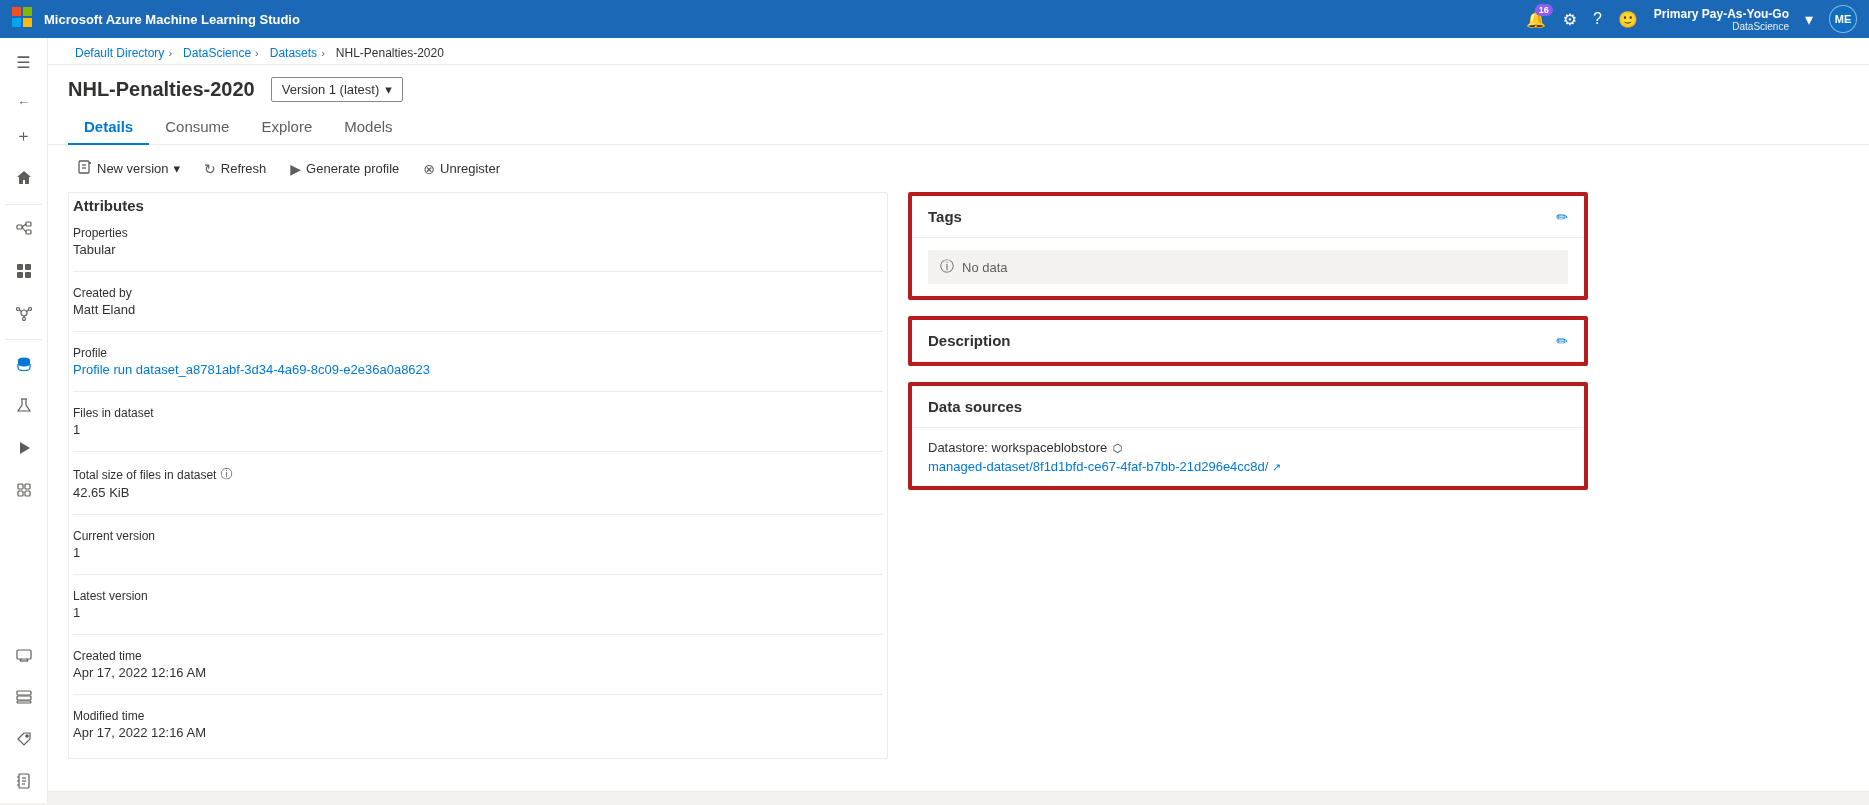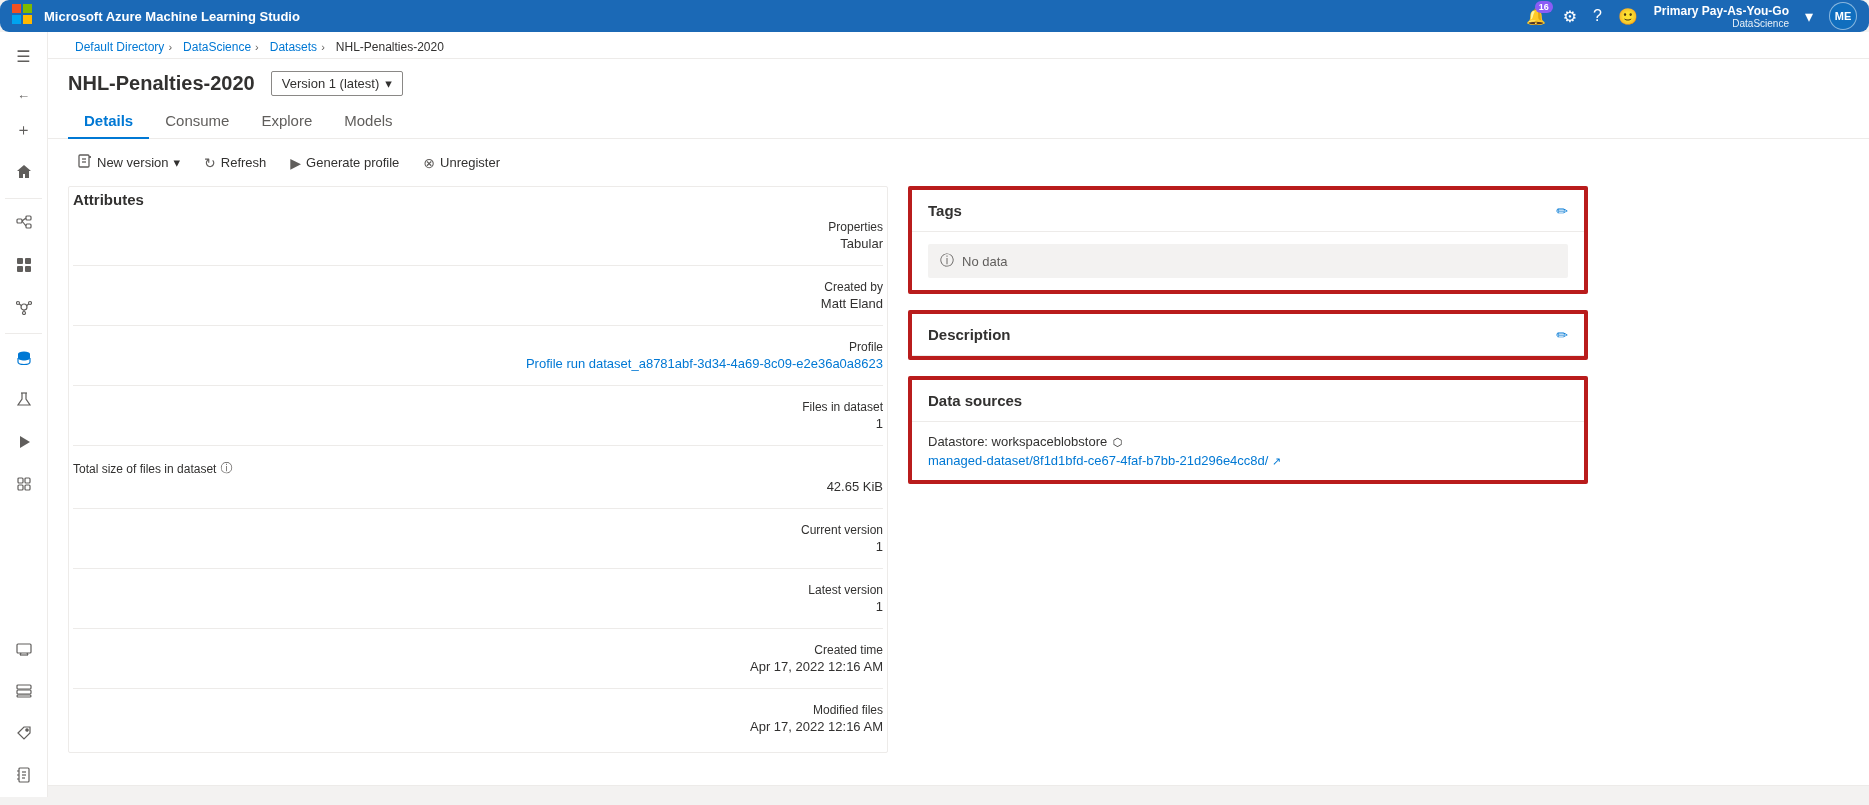--- a/index.html
+++ b/index.html
@@ -1,28 +1,27 @@
 <!DOCTYPE html>
 <html><head>
   <meta charset="utf-8">
   <style>
     * { box-sizing: border-box; margin: 0; padding: 0; }
     body { font-family: 'Segoe UI', Arial, sans-serif; font-size: 13px; color: #323130; background: #f3f2f1; overflow: hidden; }
 
     
     .top-bar {
       background: #1b69b6;
-      height: 32px;
+      height: 38px;
       display: flex;
       align-items: center;
       padding: 0 12px;
       color: white;
       justify-content: space-between;
       flex-shrink: 0;
-      border-radius: 9px;
     }
     .top-bar-left { display: flex; align-items: center; gap: 8px; }
     .top-bar-title { font-size: 13px; font-weight: 600; color: white; }
     .top-bar-right { display: flex; align-items: center; gap: 16px; }
     .top-bar-icon { color: white; cursor: pointer; font-size: 16px; position: relative; }
     .notification-badge {
       position: absolute; top: -6px; right: -6px;
       background: #8b5cf6; color: white; border-radius: 10px;
       font-size: 9px; padding: 1px 4px; font-weight: 700;
     }
@@ -128,21 +127,21 @@
     .right-col { flex: 0 0 680px; display: flex; flex-direction: column; gap: 16px; }
 
     
     .attributes-panel {
       border: 1px solid #edebe9;
       border-radius: 2px;
       background: #fff;
       padding: 4px;
     }
     .attributes-title { font-size: 15px; font-weight: 600; margin-bottom: 12px; }
-    .attr-row { margin-bottom: 14px; text-align: right; }
+    .attr-row { margin-bottom: 14px; }
     .attr-label { font-size: 12px; color: #323130; font-weight: 400; margin-bottom: 2px; }
     .attr-value { font-size: 13px; color: #323130; }
     .attr-value.link { color: #0078d4; cursor: pointer; text-decoration: none; }
     .attr-divider { height: 1px; background: #edebe9; margin: 8px 0 14px; }
 
     
     .section-panel {
       border: 4px solid #b91c1c;
       border-radius: 2px;
       background: #fff;
@@ -416,21 +415,21 @@
           </div>
           <div class="attr-divider"></div>
 
           <div class="attr-row">
             <div class="attr-label">Created time</div>
             <div class="attr-value">Apr 17, 2022 12:16 AM</div>
           </div>
           <div class="attr-divider"></div>
 
           <div class="attr-row">
-            <div class="attr-label">Modified files</div>
+            <div class="attr-label">Modified time</div>
             <div class="attr-value">Apr 17, 2022 12:16 AM</div>
           </div>
 
         </div>
       </div>
 
       <div class="right-col">
 
         <div class="section-panel">
           <div class="section-header">

